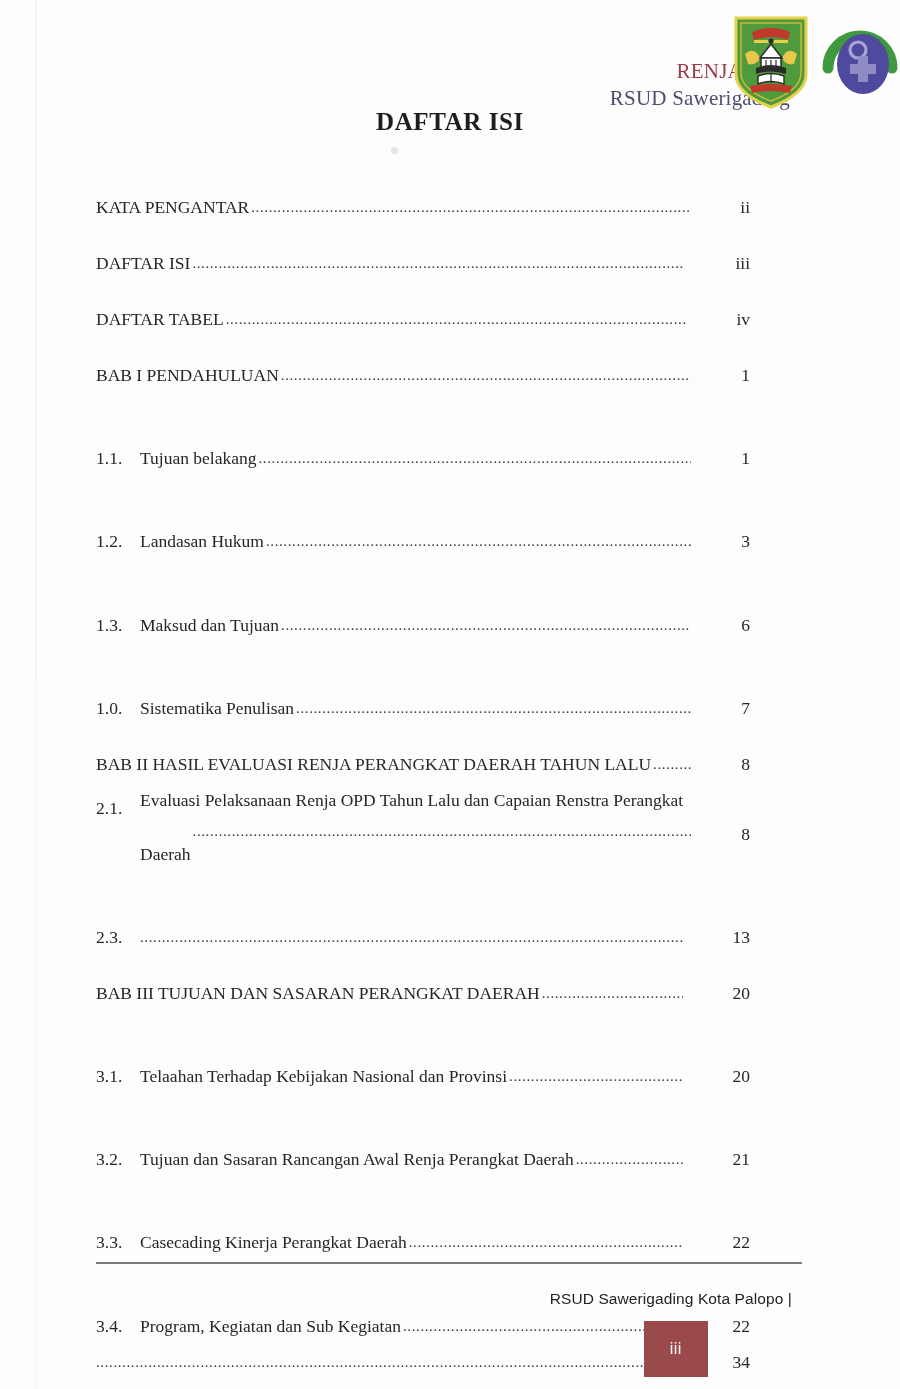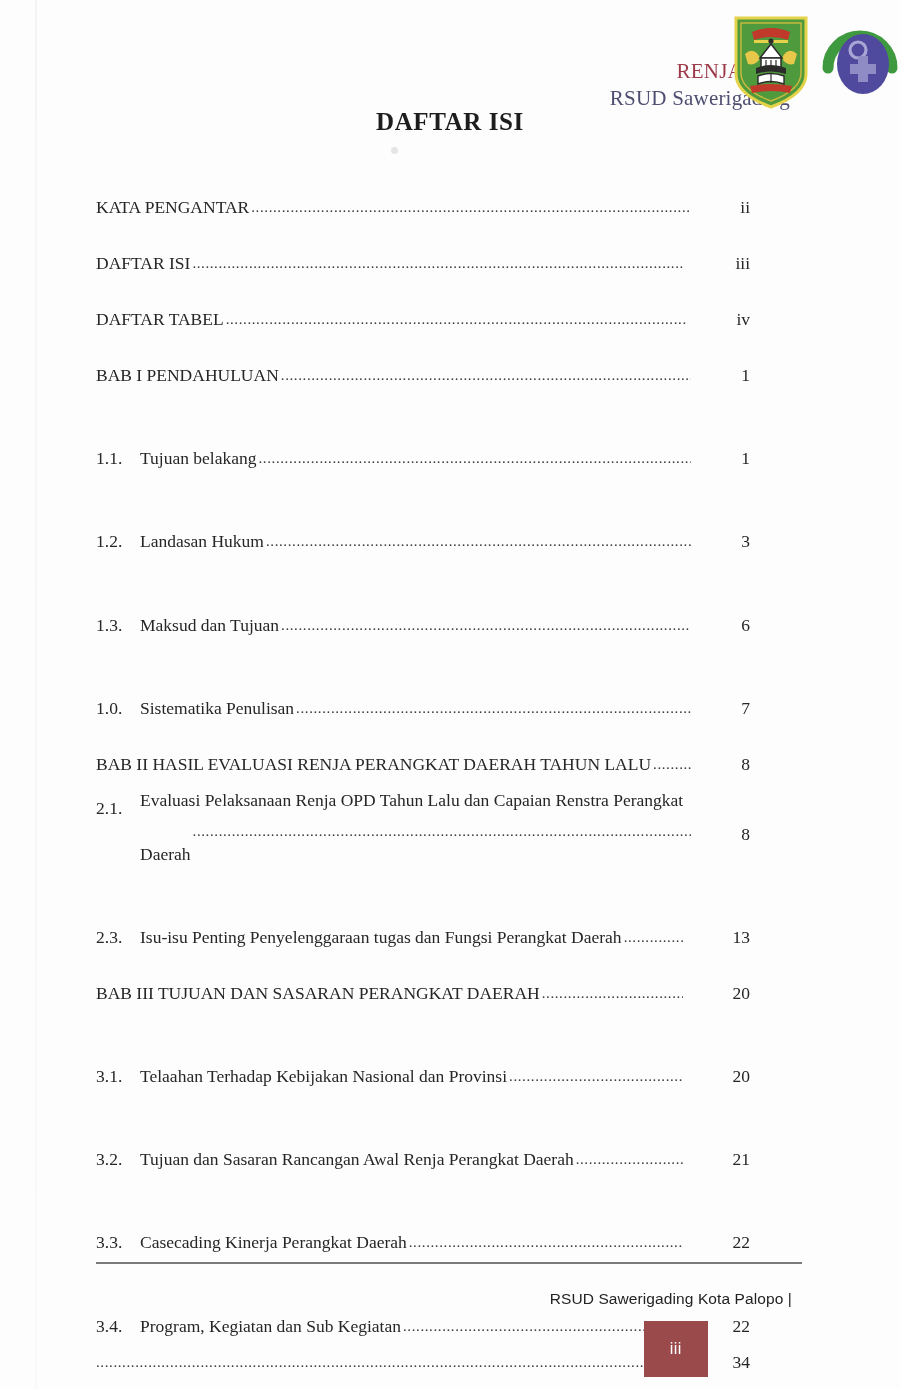--- a/index.html
+++ b/index.html
@@ -385,21 +385,20 @@
         <span class="wrap-second">
           <span class="toc-label">Daerah</span>
           <span class="toc-leader"></span>
           <span class="toc-page">8</span>
         </span>
       </div>
       <div class="toc-entry level-section">
         <div class="toc-row">
           <span class="toc-num">2.3.</span>
           <span class="toc-body">
-            <span class="toc-label">Isu-isu Penting Penyelenggaraan tugas dan Fungsi Perangkat Daerah</span>
             <span class="toc-leader"></span>
             <span class="toc-page">13</span>
           </span>
         </div>
       </div>
       <div class="toc-entry level-chapter">
         <div class="toc-row">
           <span class="toc-body">
             <span class="toc-label">BAB III TUJUAN DAN SASARAN PERANGKAT DAERAH</span>
             <span class="toc-leader"></span>

